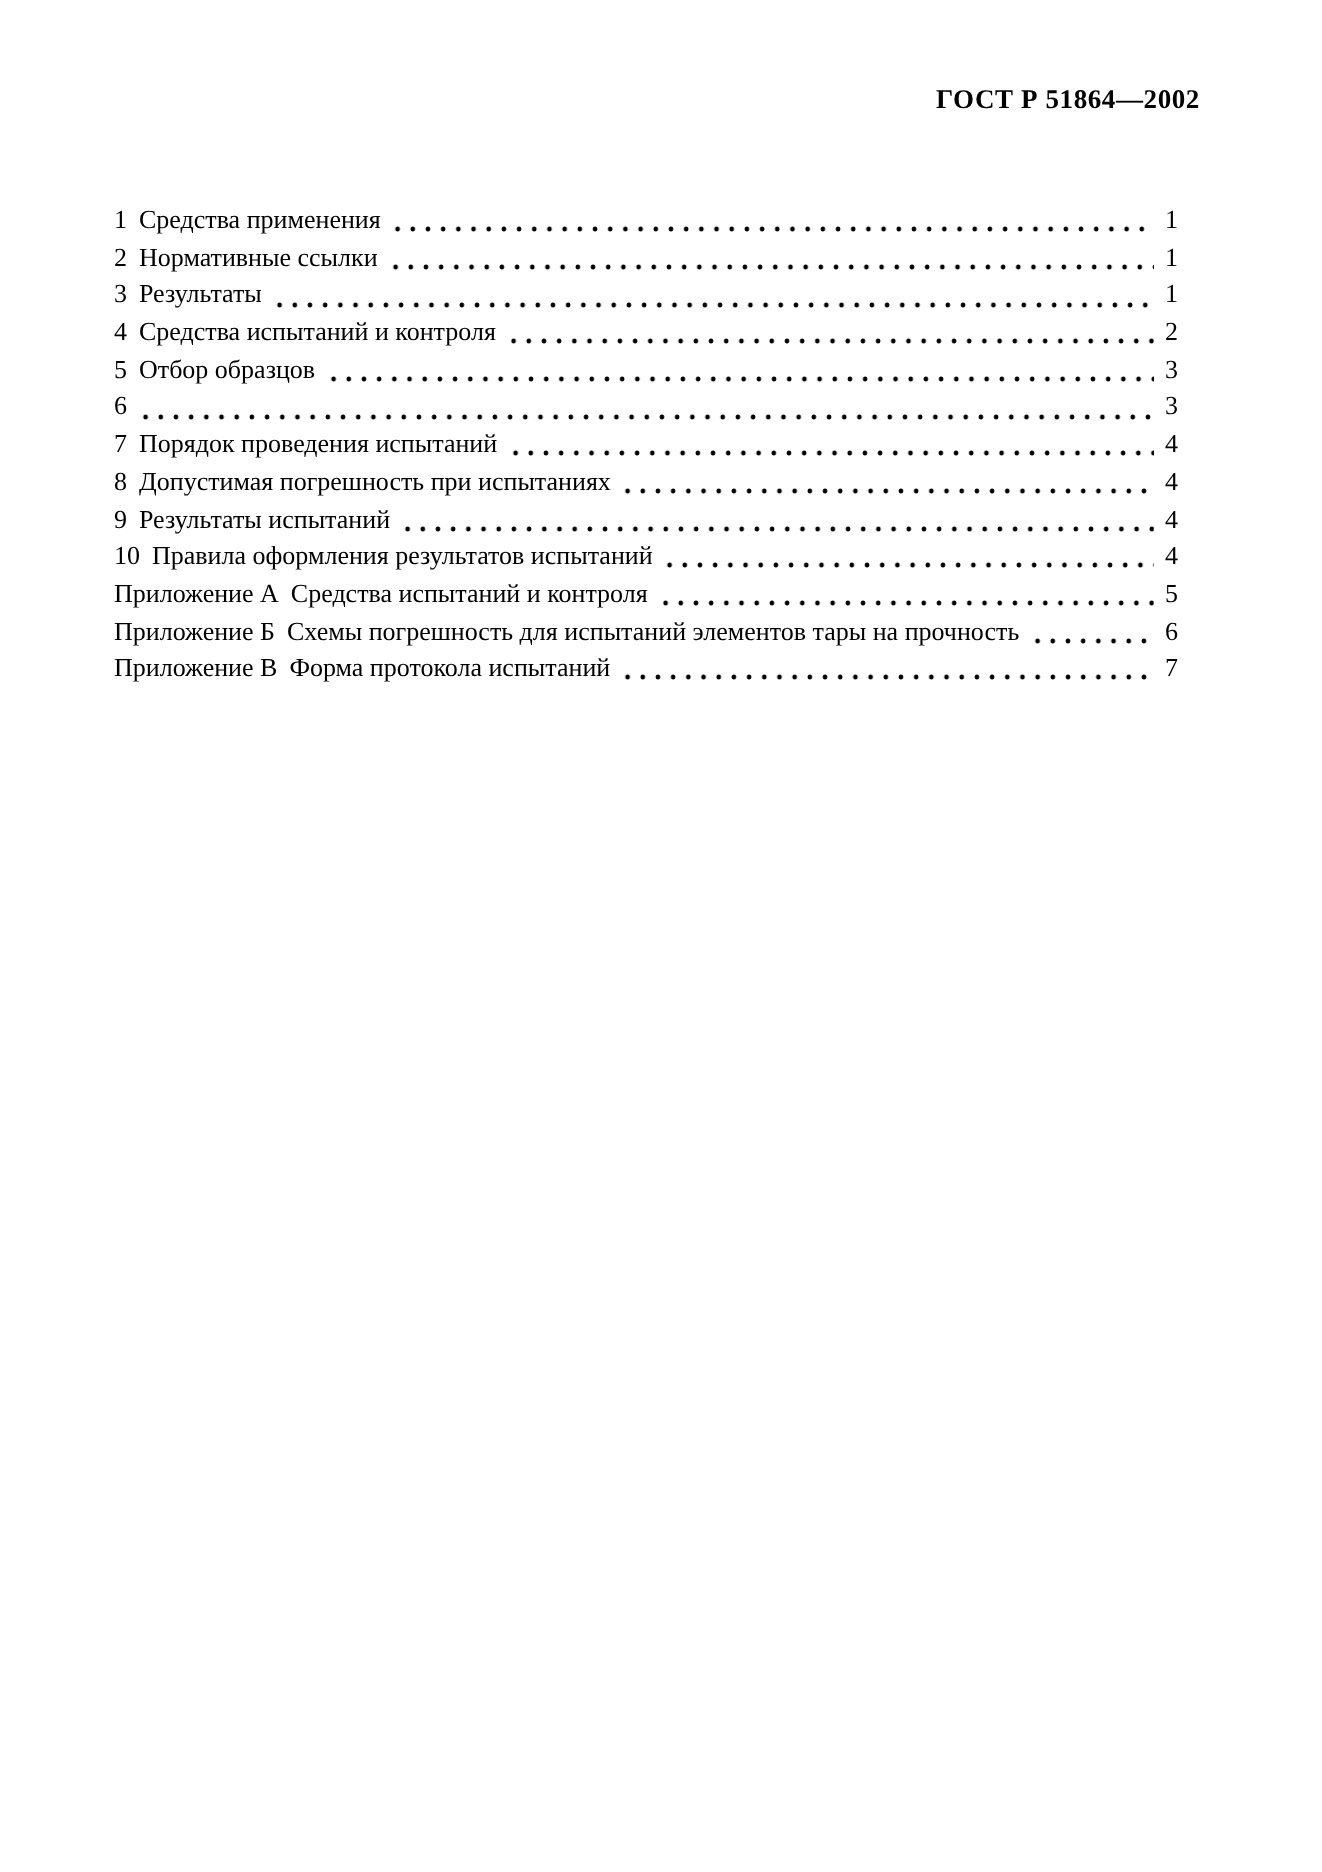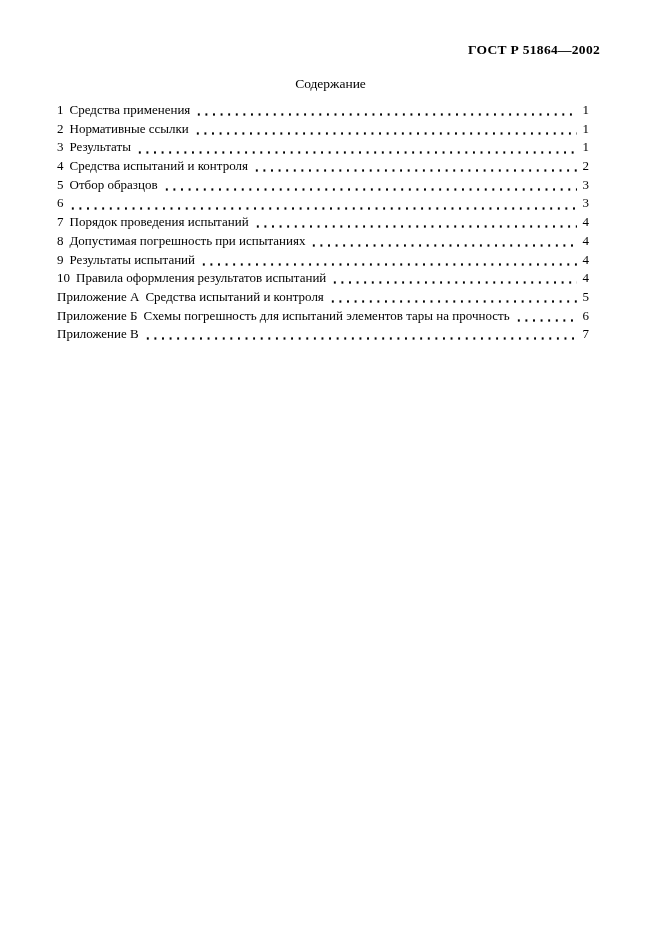--- a/index.html
+++ b/index.html
@@ -68,21 +68,20 @@
     font-weight: 400;
     letter-spacing: 0.6px;
   }
 </style>
 </head>
 <body>
 
 <div class="page">
   <div class="doc-code">ГОСТ Р 51864—2002</div>
 
-  <div class="contents-title">Содержание</div>
 
   <div class="toc">
   <div class="toc-row">
     <span class="toc-label">1</span>
     <span class="toc-title">Средства применения</span>
     <span class="toc-dots"></span>
     <span class="toc-page">1</span>
   </div>
 
   <div class="toc-row">
@@ -156,19 +155,20 @@
 
   <div class="toc-row">
     <span class="toc-label">Приложение Б</span>
     <span class="toc-title">Схемы погрешность для испытаний элементов тары на прочность</span>
     <span class="toc-dots"></span>
     <span class="toc-page">6</span>
   </div>
 
   <div class="toc-row">
     <span class="toc-label">Приложение В</span>
+    <span class="toc-title">Форма протокола испытаний</span>
     <span class="toc-dots"></span>
     <span class="toc-page">7</span>
   </div>
 </div>
 
   <div class="page-number">III</div>
 </div>
 
 </body></html>

